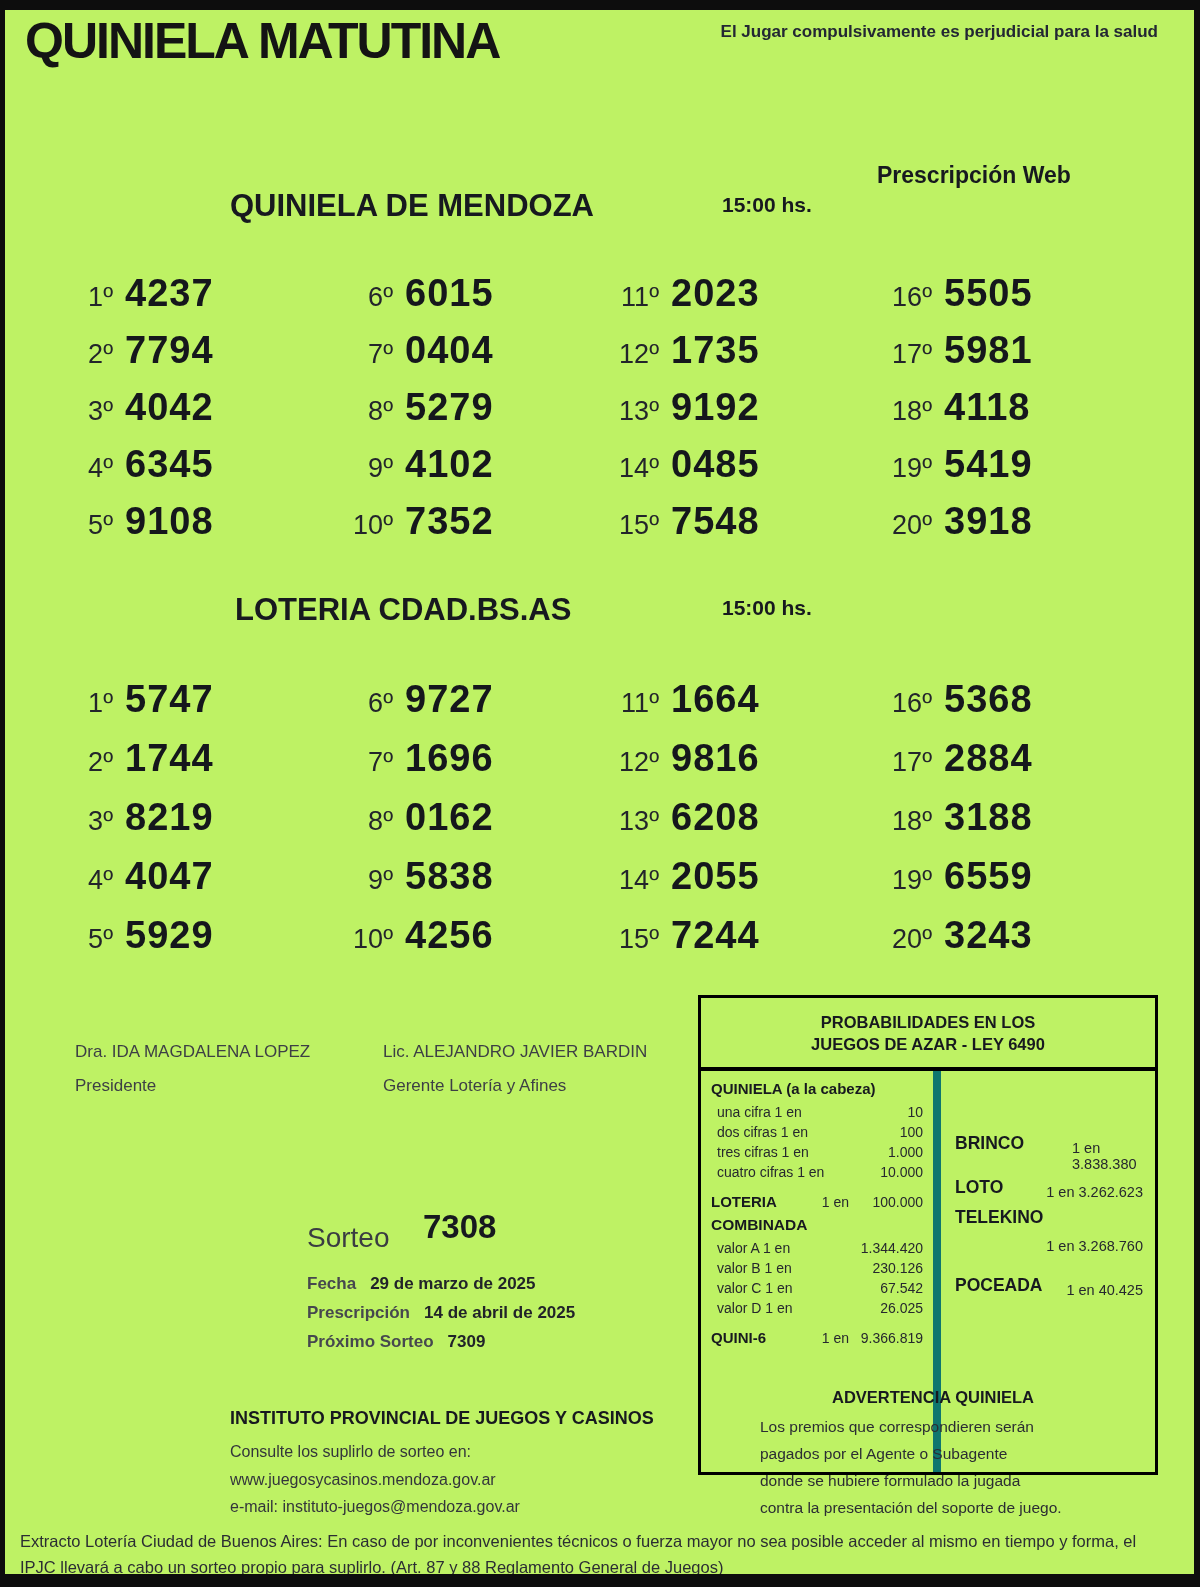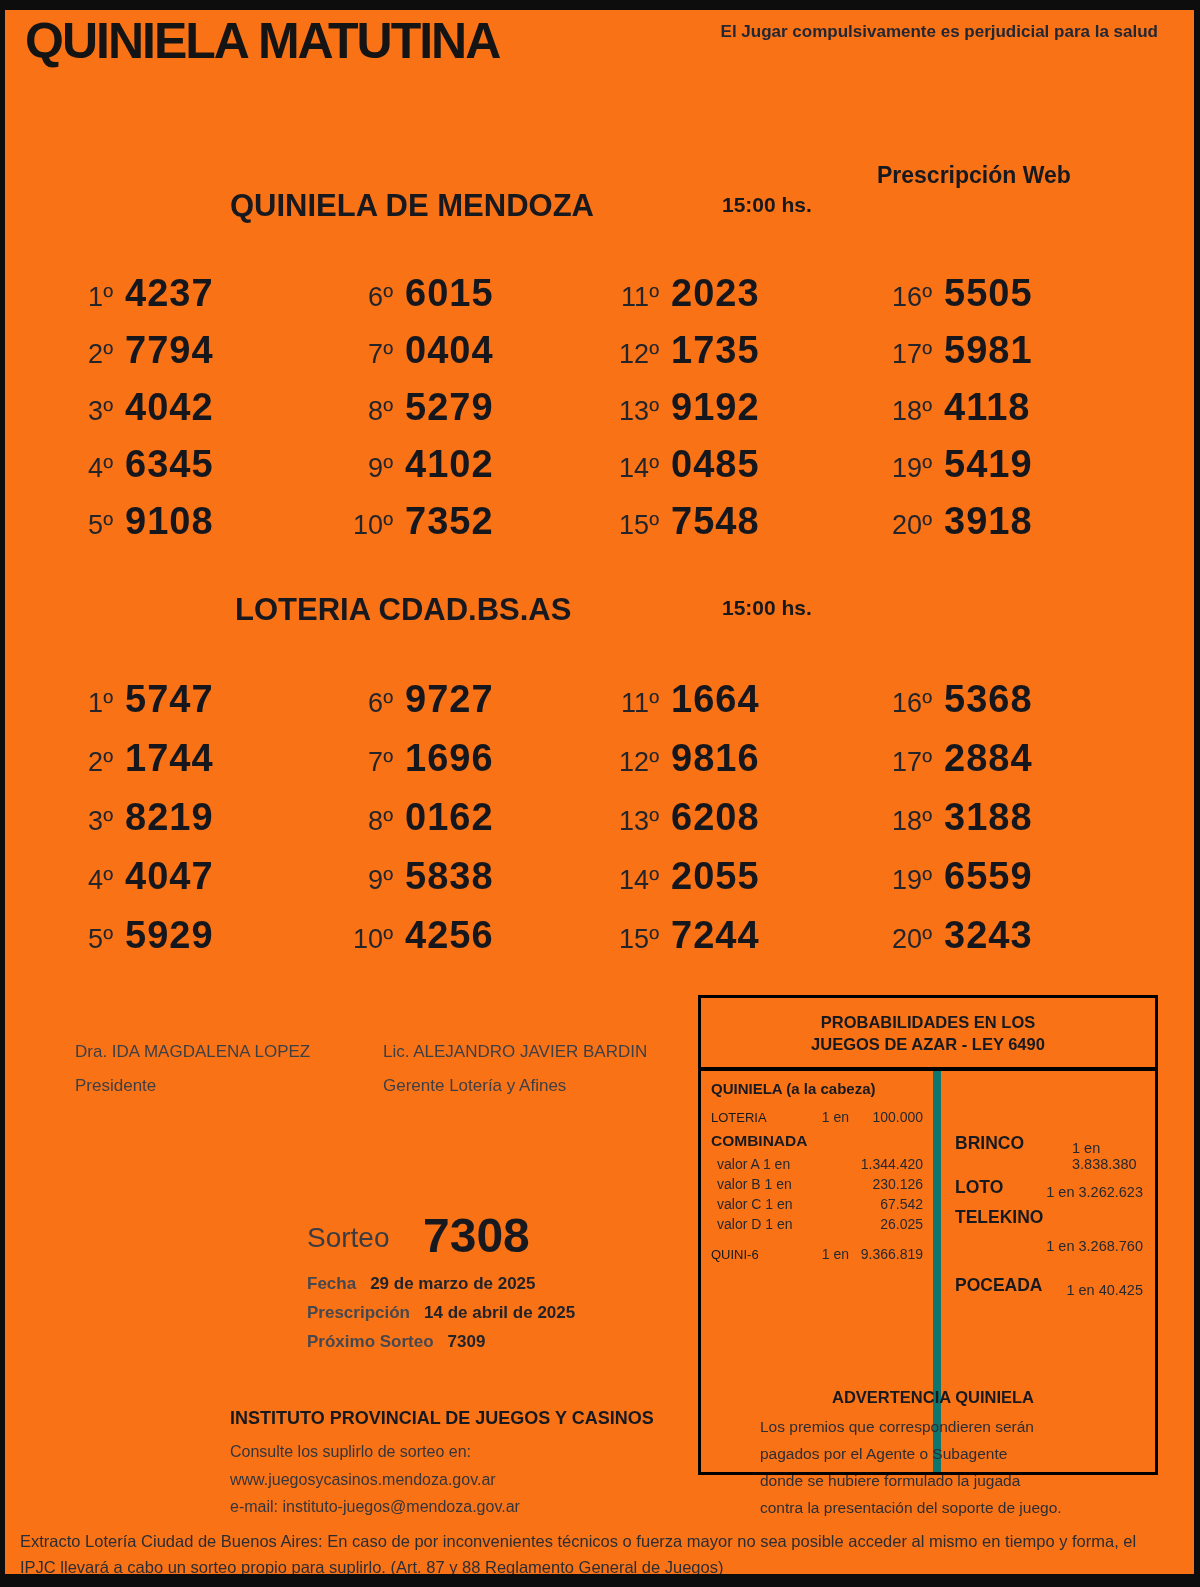--- a/index.html
+++ b/index.html
@@ -1,20 +1,20 @@
 <!DOCTYPE html>
 <html><head>
 <meta charset="utf-8">
 <style>
   html,body{margin:0;padding:0;background:#e8e8e8;}
   .page{
     position:relative;
     width:1200px;height:1587px;
     margin:0 auto;
-    background:#f97316;
+    background:#bef264;
     box-sizing:border-box;
     border-top:10px solid #0d0d0d;
     border-bottom:13px solid #0d0d0d;
     border-left:5px solid #0d0d0d;
     border-right:6px solid #0d0d0d;
     font-family:"Liberation Sans", sans-serif;
     color:#1f1f1f;
     overflow:hidden;
   }
   .abs{position:absolute;}
@@ -30,35 +30,35 @@
   .grid.g1{top:262px;grid-template-rows:repeat(5,57px);}
   .grid.g2{top:668px;grid-template-rows:repeat(5,59px);}
   .cell{display:flex;align-items:baseline;}
   .rank{width:60px;text-align:right;font-size:27px;color:#23252b;flex:0 0 auto;}
   .num{margin-left:12px;font-size:38px;font-weight:bold;letter-spacing:1px;color:#15171c;}
 
   .sig-name{font-size:17px;color:#3d3f45;}
   .sig-role{font-size:17px;color:#3d3f45;}
 
   .sorteo-label{left:302px;top:1212px;font-size:28px;color:#3a3c42;}
-  .sorteo-number{left:418px;top:1198px;font-size:48px;font-weight:bold;color:#17191f;}
+  .sorteo-number{left:418px;top:1198px;font-size:33px;font-weight:bold;color:#17191f;}
   .draw-line{font-size:17px;}
   .draw-line .dlabel{color:#46484e;font-weight:bold;margin-right:14px;}
   .draw-line .dvalue{color:#212329;font-weight:bold;}
 
   .prob-box{left:693px;top:985px;width:460px;height:480px;border:3px solid #000;box-sizing:border-box;display:flex;flex-direction:column;}
   .prob-head{border-bottom:4px solid #000;text-align:center;padding:13px 4px 12px 4px;}
   .prob-head div{font-size:16.5px;font-weight:bold;line-height:22px;color:#17191f;}
   .prob-body{flex:1;display:flex;min-height:0;}
   .prob-left{width:240px;box-sizing:border-box;border-right:8px solid #0f766e;padding:9px 10px 4px 10px;}
   .prob-right{flex:1;padding:6px 12px 4px 14px;display:flex;flex-direction:column;}
   .pgroup-title{font-size:15px;font-weight:bold;color:#17191f;margin-bottom:5px;}
   .prow{display:flex;justify-content:space-between;font-size:14px;line-height:20px;color:#26282e;padding-left:6px;}
   .trio{display:flex;align-items:baseline;font-size:14px;line-height:20px;color:#26282e;}
-  .trio .tlabel{font-weight:normal;font-size:13px;color:#17191f;}
+  .trio .tlabel{font-weight:bold;font-size:15px;color:#17191f;}
   .trio .tmid{margin-left:auto;margin-right:10px;}
   .trio .tval{min-width:64px;text-align:right;} .mt10{margin-top:10px;}
   .combi-title{font-size:15.5px;font-weight:bold;color:#17191f;margin-top:4px;margin-bottom:4px;}
   .orow{display:flex;justify-content:space-between;align-items:baseline;margin-bottom:9px;}
   .orow .olabel{font-size:17.5px;font-weight:bold;color:#17191f;}
   .orow .oval{font-size:14.5px;color:#26282e;position:relative;top:4px;}
   .orow.below{flex-direction:column;}
   .orow.below .oval{align-self:flex-end;margin-top:6px;}
   .orow:first-child{margin-top:56px;gap:48px;}
   .orow:last-child{margin-top:16px;}
@@ -272,20 +272,38 @@
   </div>
 
   <div class="abs prob-box">
     <div class="prob-head">
       <div>PROBABILIDADES EN LOS</div>
       <div>JUEGOS DE AZAR - LEY 6490</div>
     </div>
     <div class="prob-body">
       <div class="prob-left">
         <div class="pgroup-title">QUINIELA (a la cabeza)</div>
+        <div>
+            <div class="prow">
+              <span class="plabel">una cifra  1 en</span>
+              <span class="pval">10</span>
+            </div>
+            <div class="prow">
+              <span class="plabel">dos cifras 1 en</span>
+              <span class="pval">100</span>
+            </div>
+            <div class="prow">
+              <span class="plabel">tres cifras 1 en</span>
+              <span class="pval">1.000</span>
+            </div>
+            <div class="prow">
+              <span class="plabel">cuatro cifras 1 en</span>
+              <span class="pval">10.000</span>
+            </div>
+          </div>
         <div class="trio mt10">
           <span class="tlabel">LOTERIA</span>
           <span class="tmid">1 en</span>
           <span class="tval">100.000</span>
         </div>
         <div class="combi-title">COMBINADA</div>
         <div>
             <div class="prow">
               <span class="plabel">valor A 1 en</span>
               <span class="pval">1.344.420</span>

